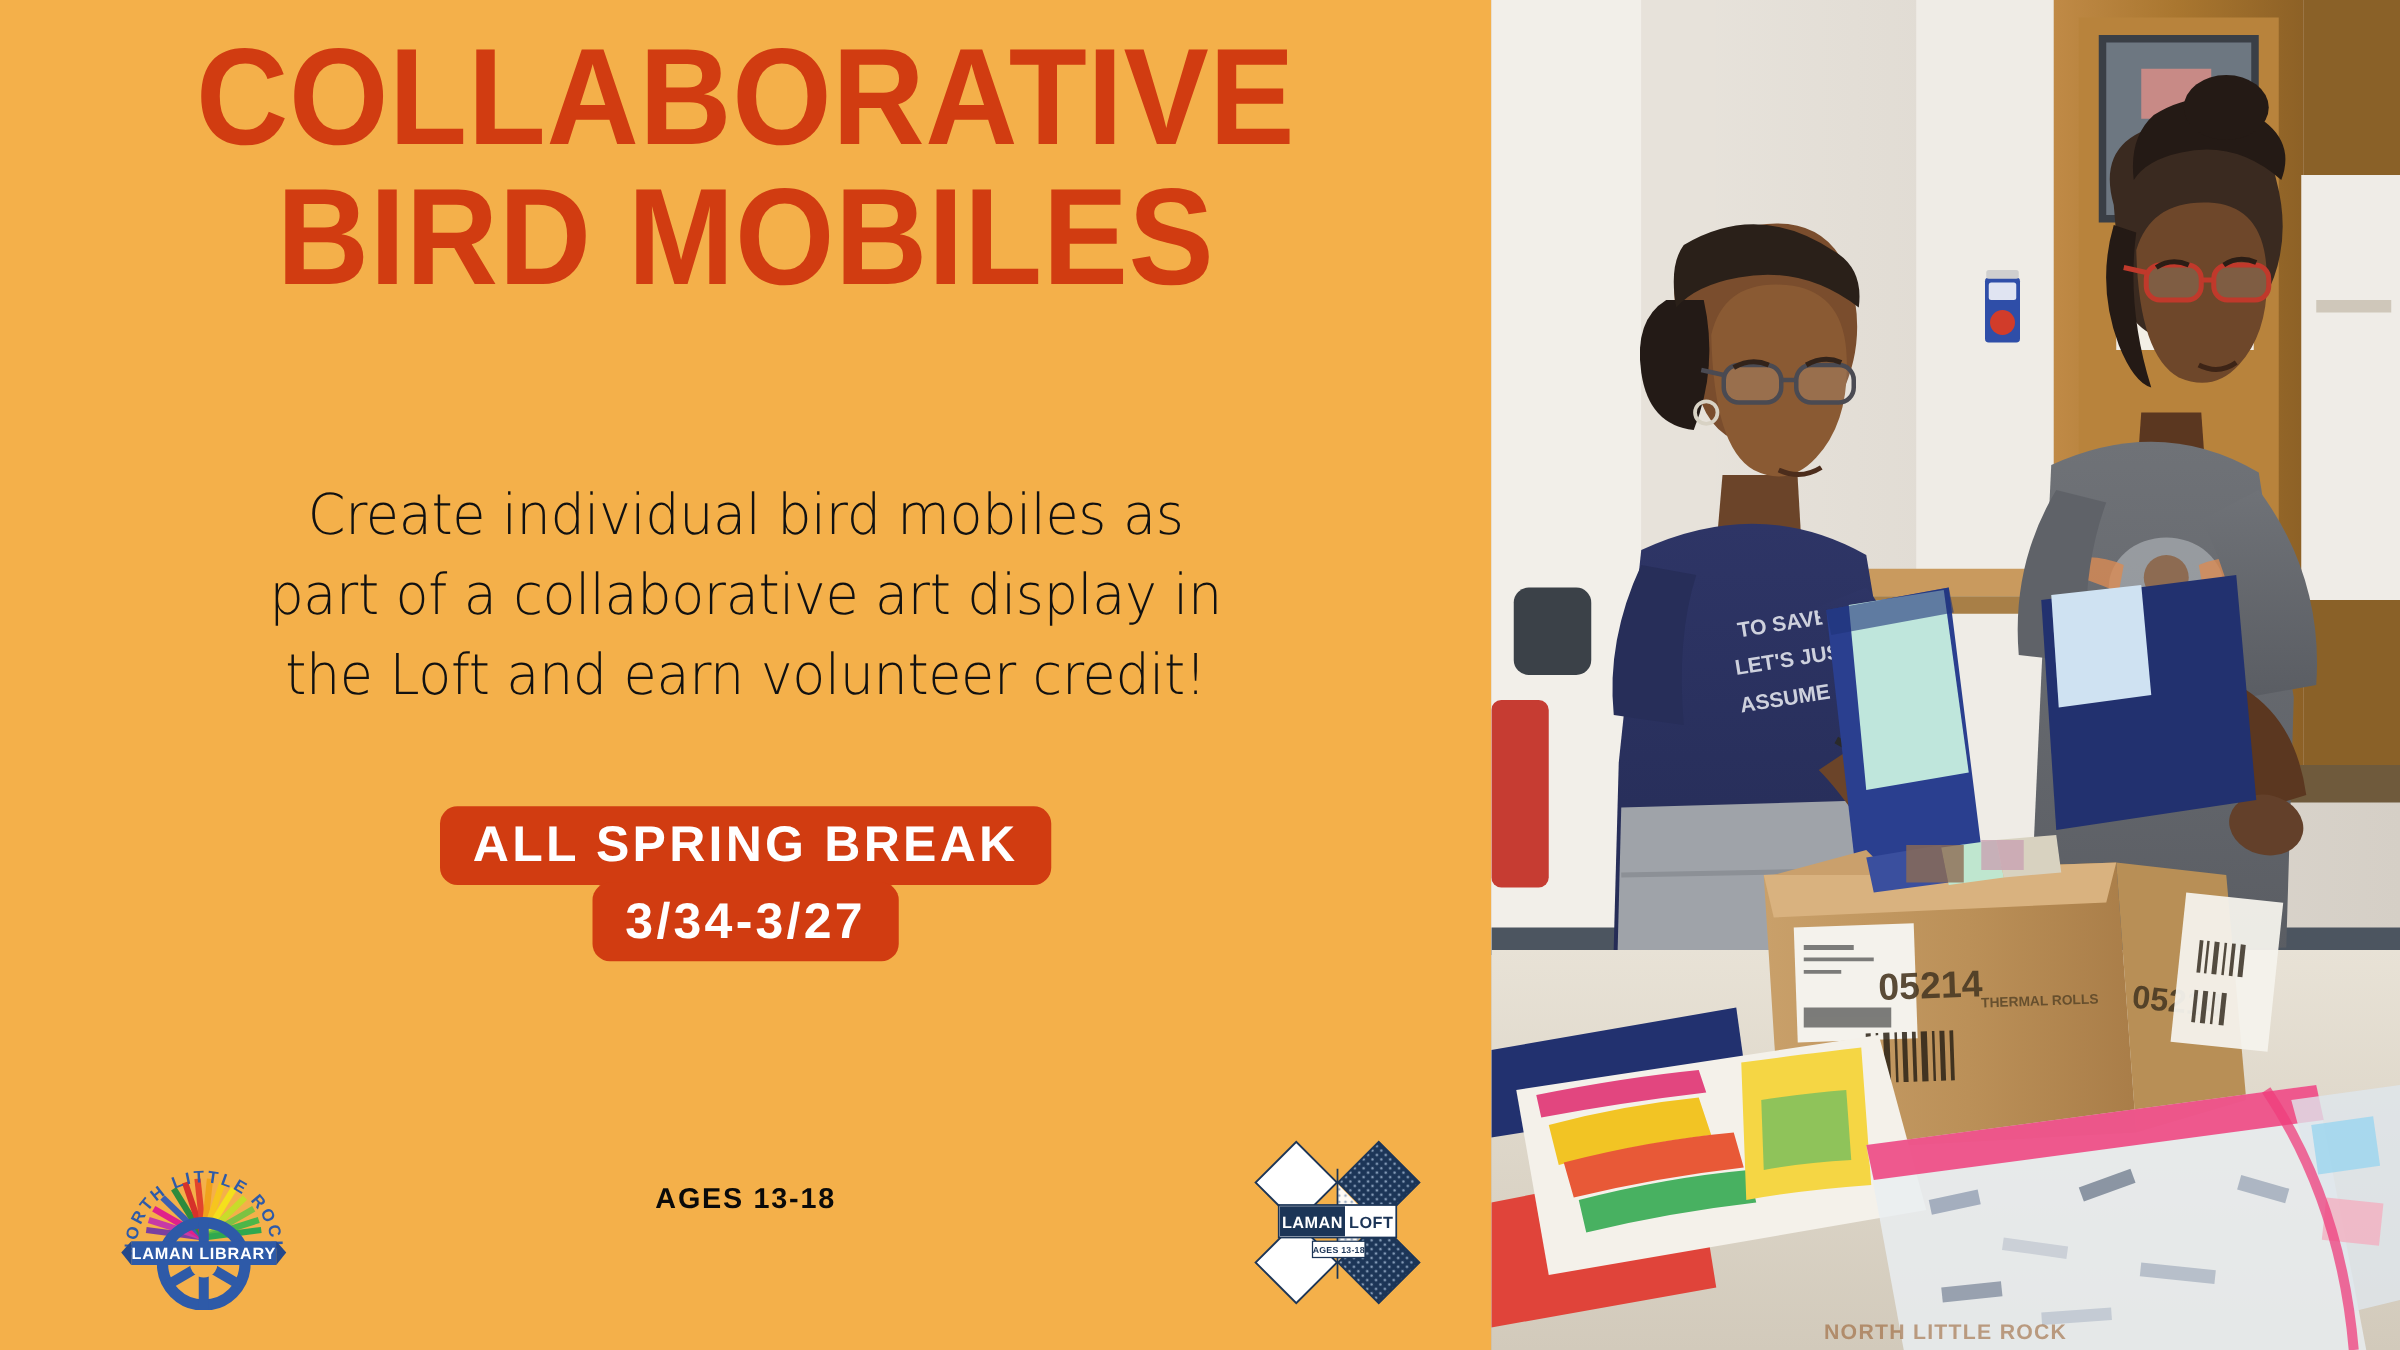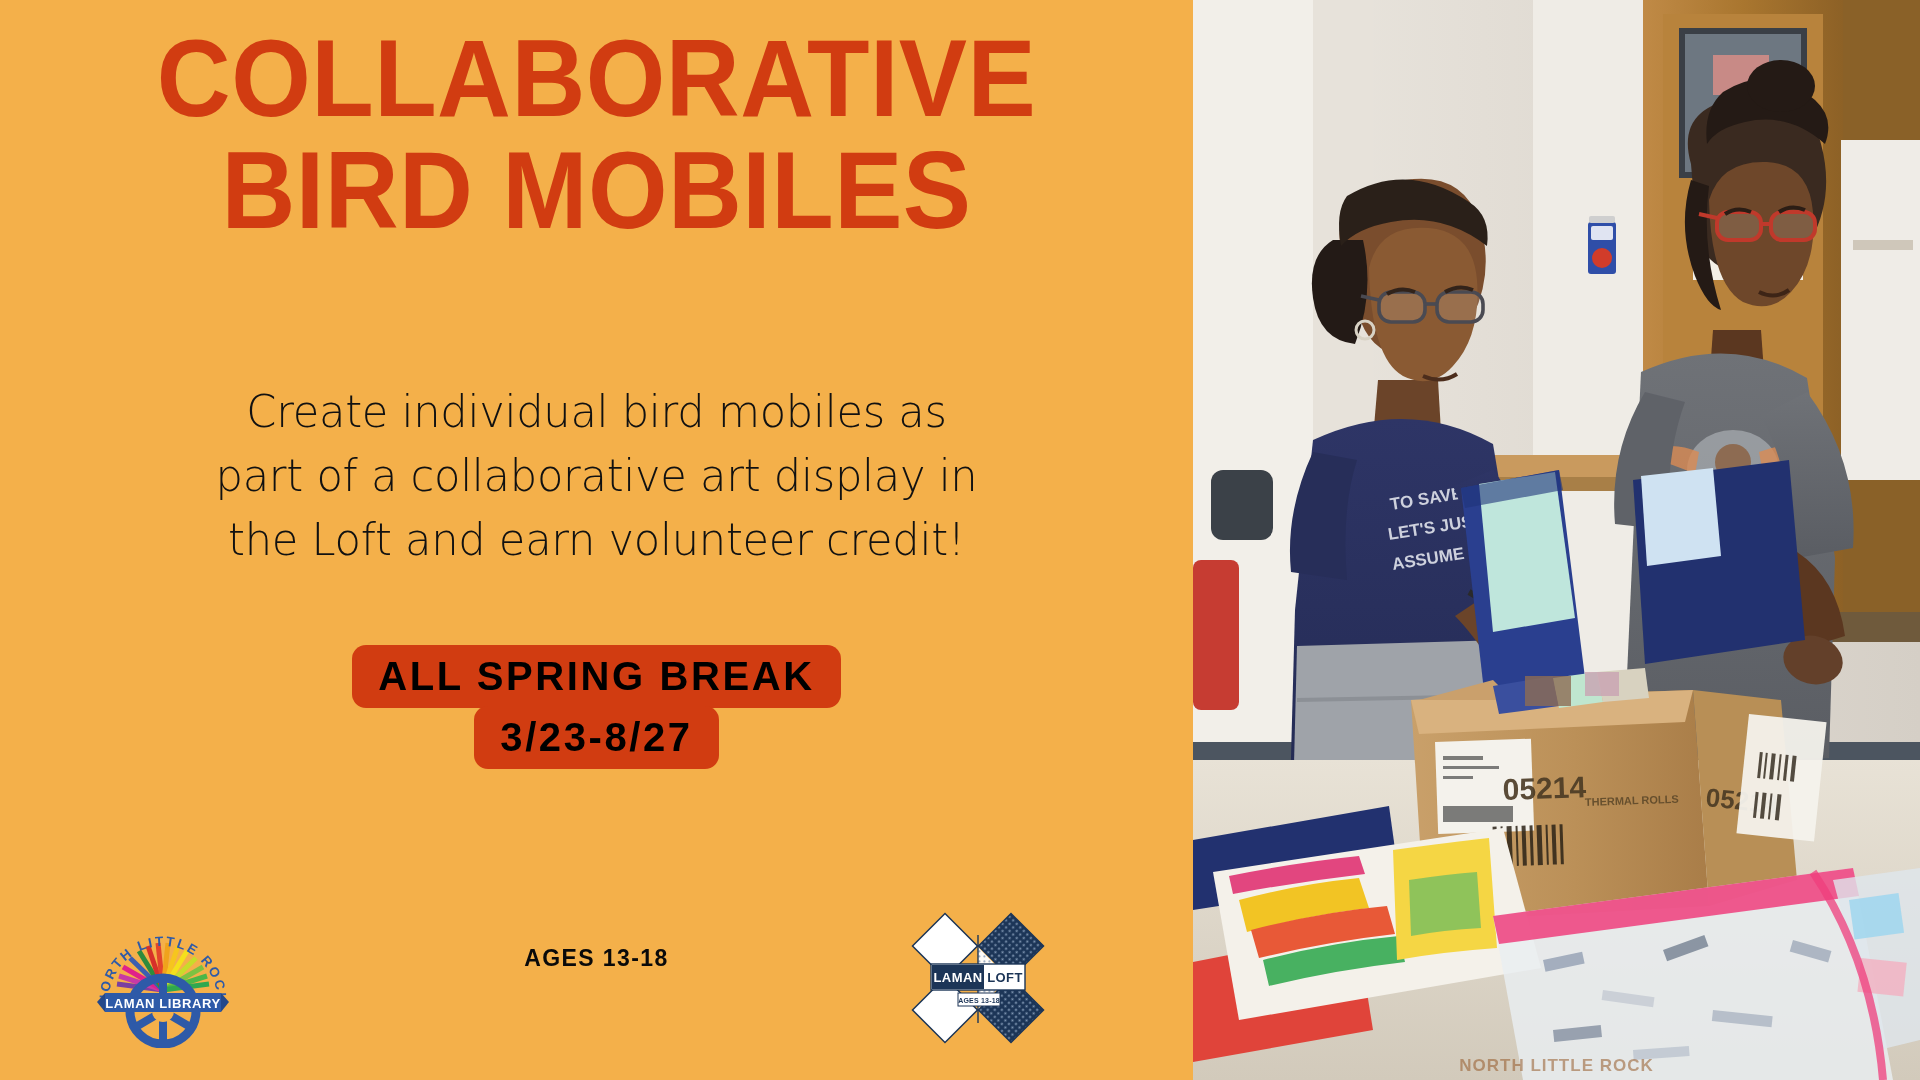--- a/index.html
+++ b/index.html
@@ -72,21 +72,21 @@
     position: absolute;
     top: 645px;
     left: 0;
     width: 1193px;
     text-align: center;
     line-height: 0;
   }
   .badge-line {
     display: inline-block;
     background: #D13C11;
-    color: #000000;
+    color: #ffffff;
     font-family: "Liberation Sans", sans-serif;
     font-weight: 700;
     font-size: 40px;
     letter-spacing: 2.6px;
     padding: 11px 26px 12px 26px;
     border-radius: 14px;
     margin: 0 0 -2px 0;
     white-space: nowrap;
     line-height: 1.0;
   }
@@ -111,21 +111,21 @@
     left: 93px;
     top: 908px;
     width: 140px;
     height: 140px;
   }
   .library-logo svg { display: block; width: 140px; height: 140px; }
 
   
   .loft-logo {
     position: absolute;
-    left: 908px;
+    left: 1000px;
     top: 905px;
     width: 140px;
     height: 145px;
   }
   .loft-logo svg { display: block; width: 140px; height: 145px; }
 
   
   .photo {
     position: relative;
     flex: 1 1 auto;
@@ -165,21 +165,21 @@
       <span class="body-copy-line">Create individual bird mobiles as</span>
       <span class="body-copy-line">part of a collaborative art display in</span>
       <span class="body-copy-line">the Loft and earn volunteer credit!</span>
     </div>
 
     <div class="badge-block">
       <div class="badge-row">
         <span class="badge-line">ALL SPRING BREAK</span>
       </div>
       <div class="badge-row">
-        <span class="badge-line">3/23-8/27</span>
+        <span class="badge-line">3/34-3/27</span>
       </div>
     </div>
 
     <div class="ages">AGES 13-18</div>
 
     <div class="library-logo">
       <svg viewBox="0 0 140 140" xmlns="http://www.w3.org/2000/svg">
         <defs>
           <path id="arcpath" d="M 16,92 A 54,54 0 0 1 124,92" fill="none"></path>
         </defs>

